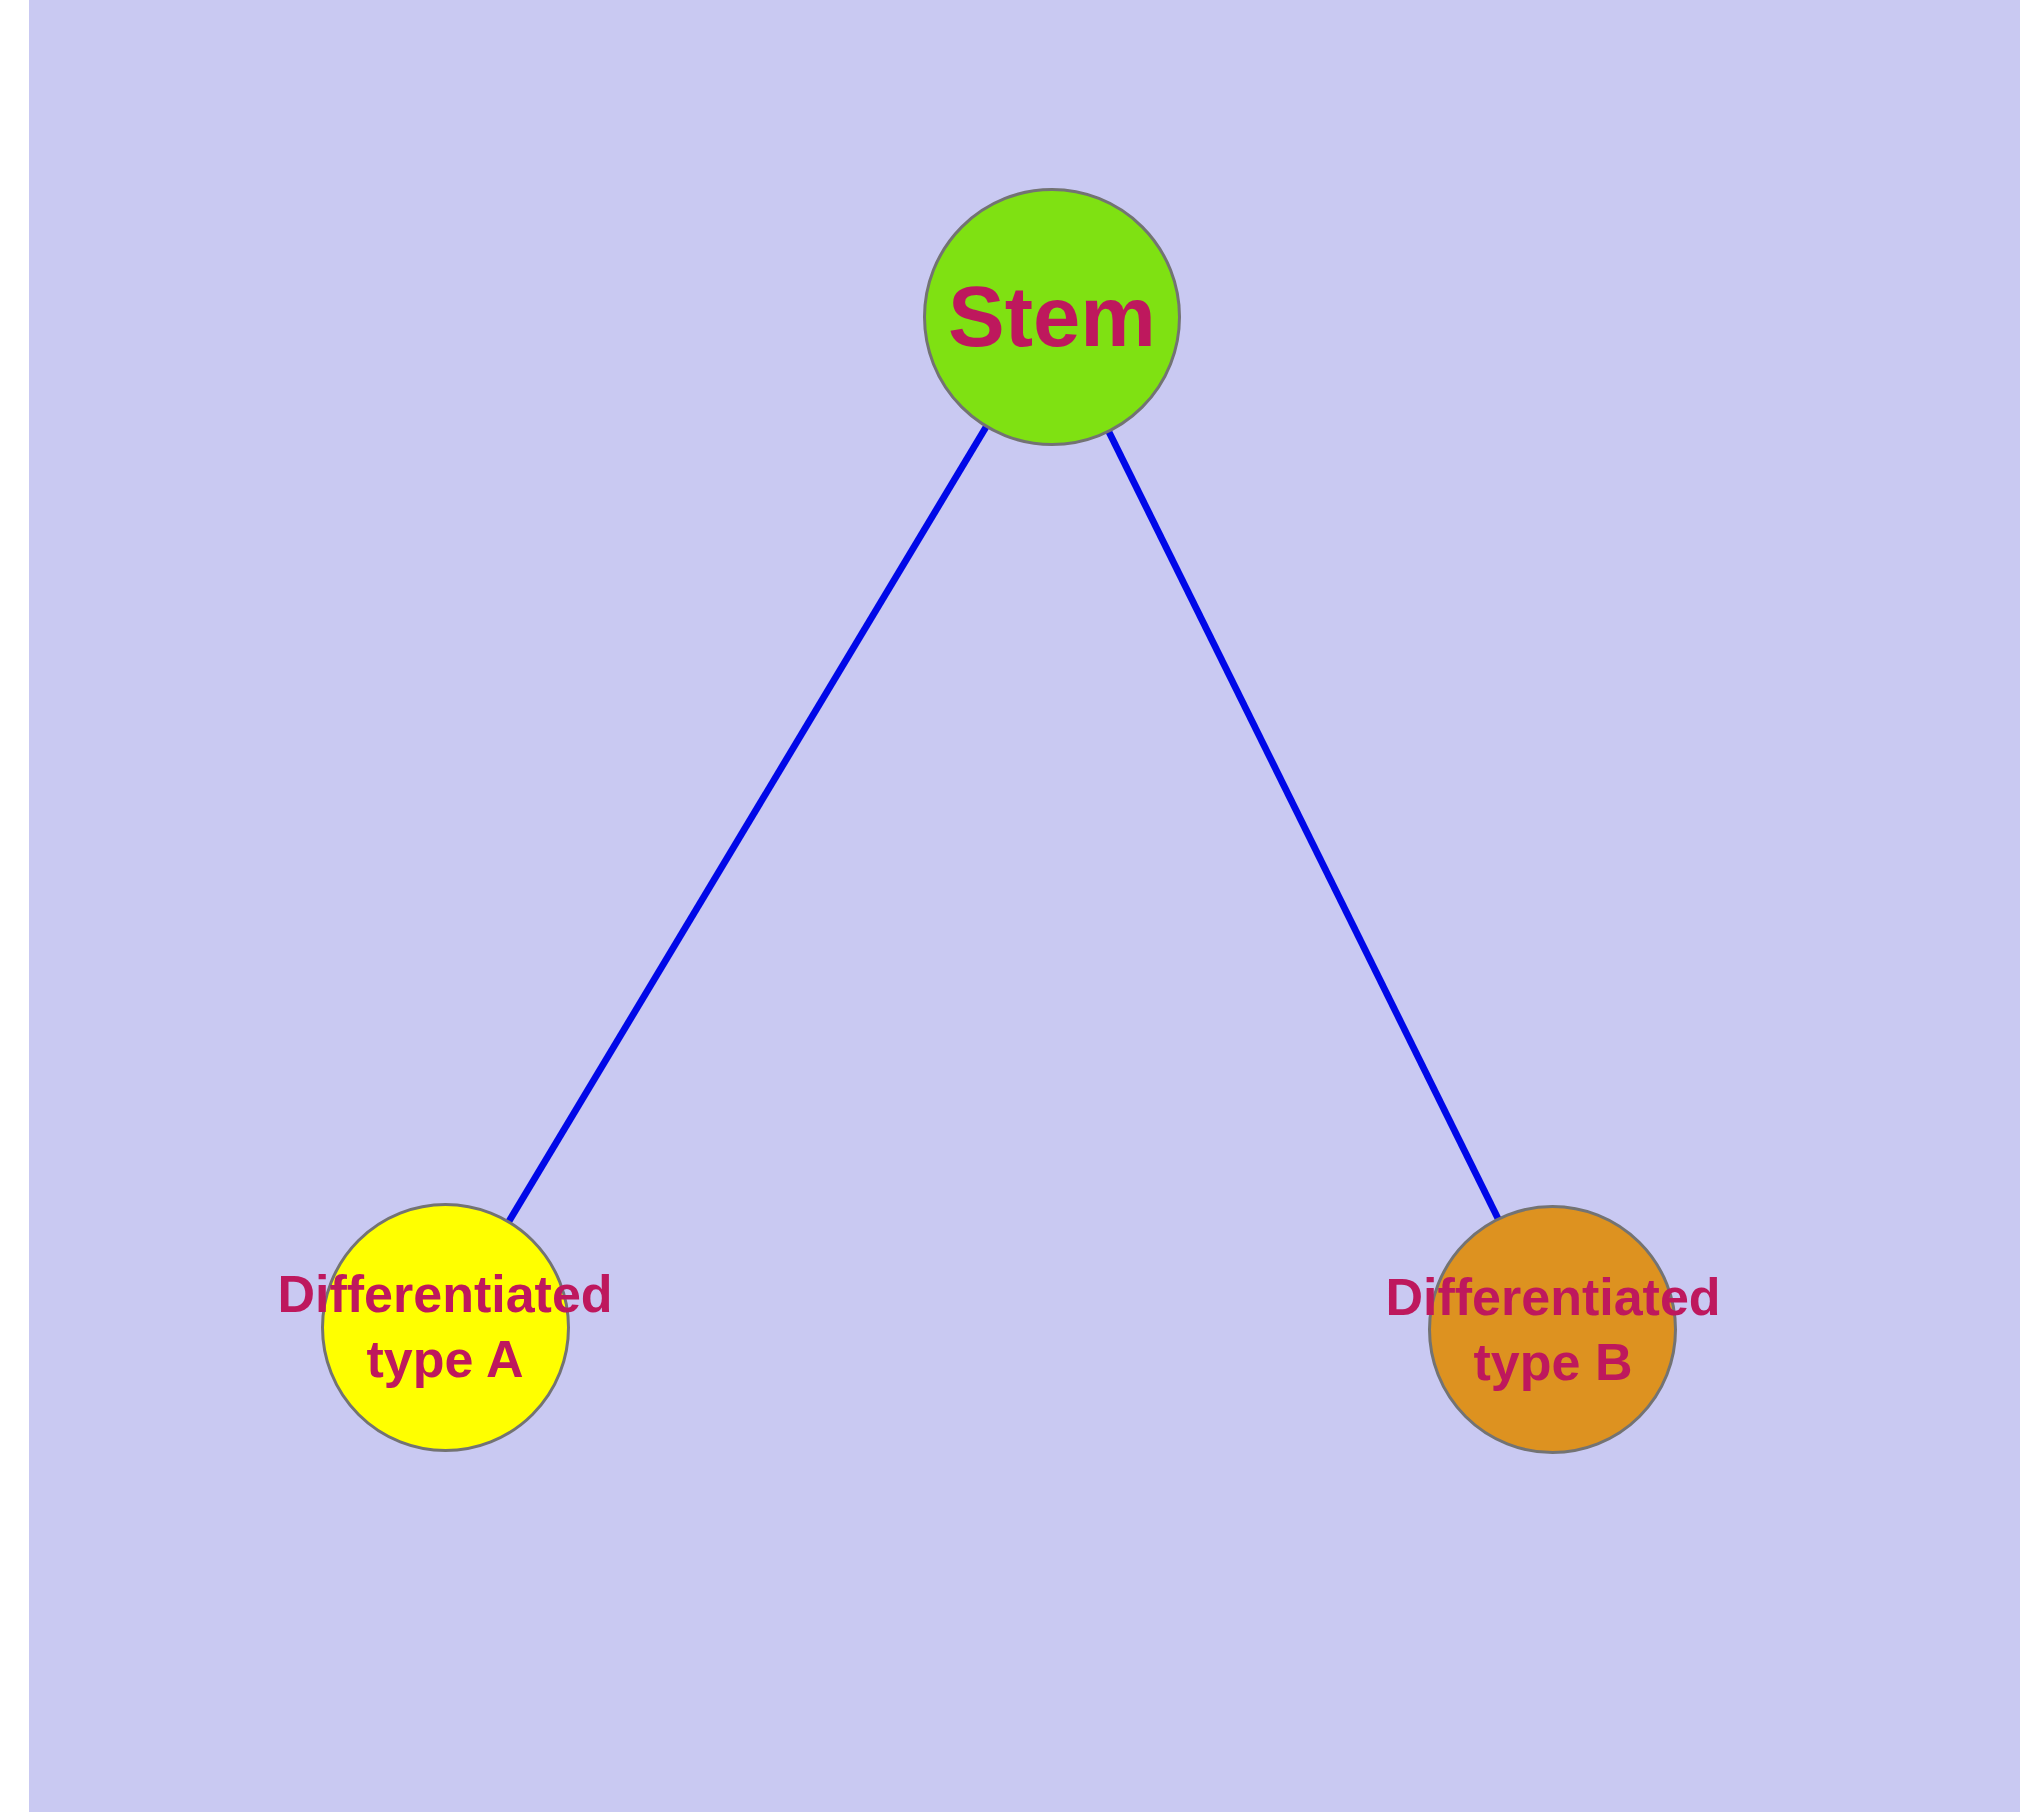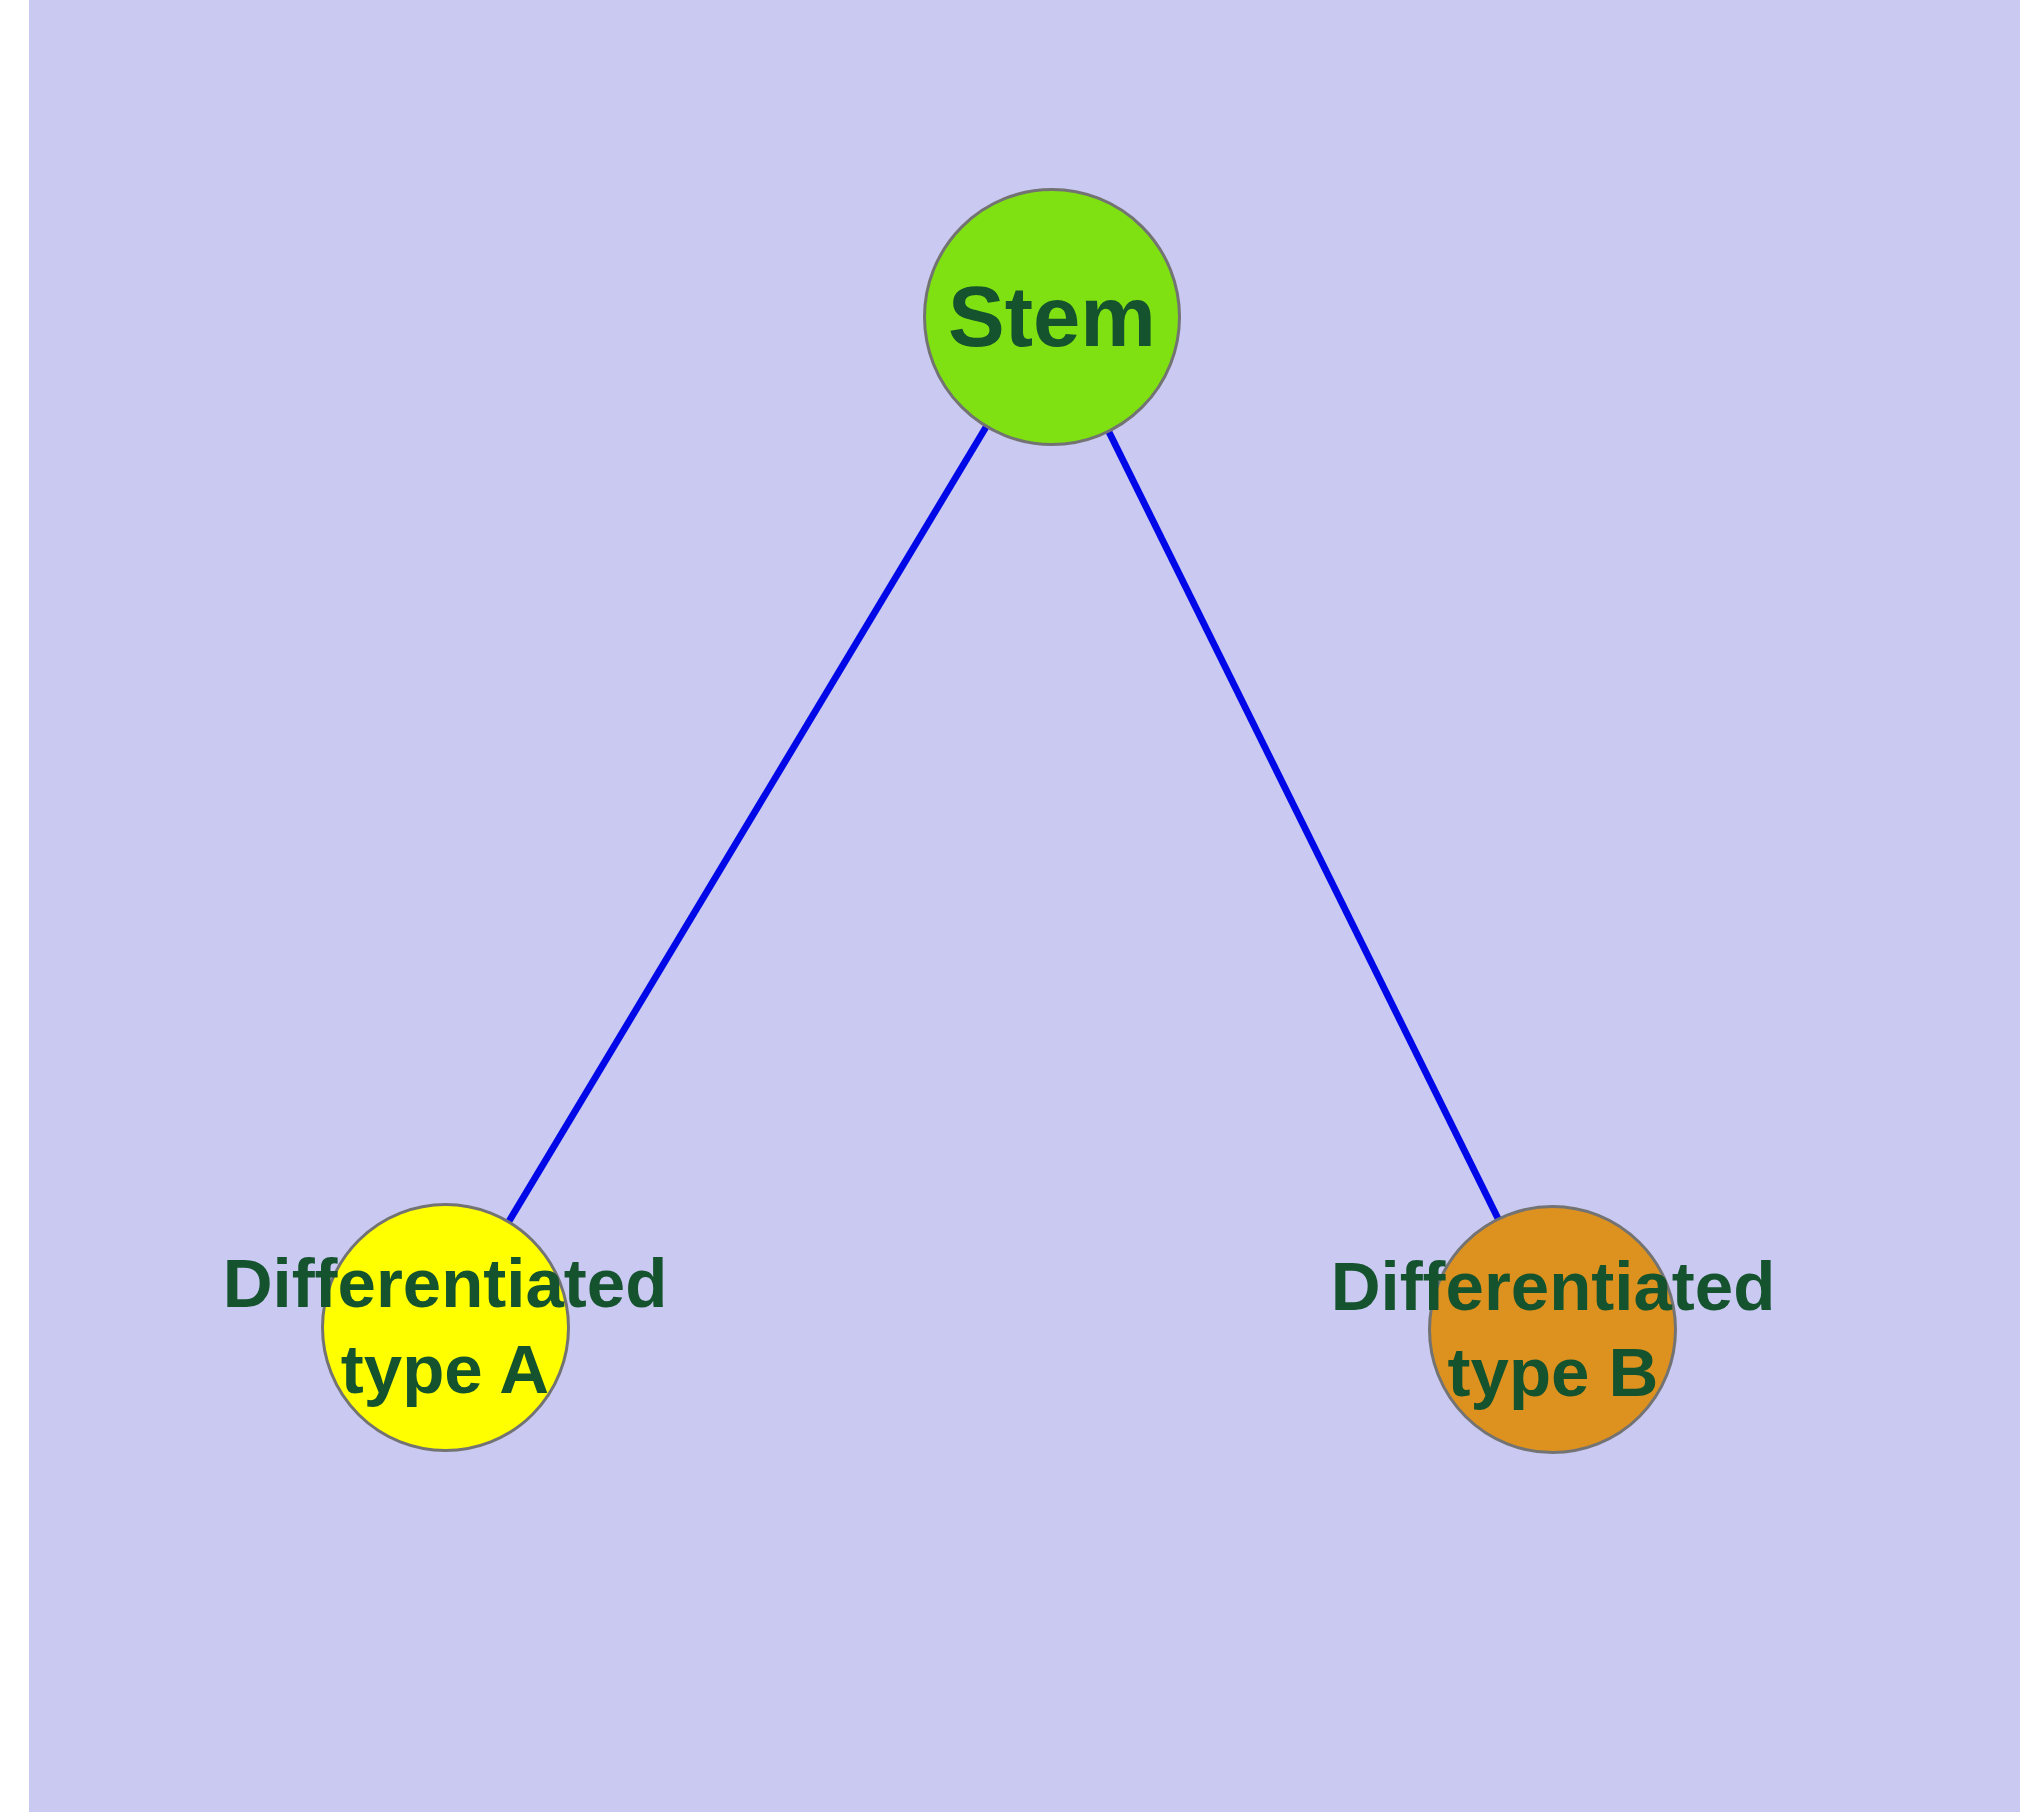--- a/index.html
+++ b/index.html
@@ -51,33 +51,33 @@
     width: 249px;
     height: 249px;
   }
   .node-circle.type-b {
     left: 1399px;
     top: 1205px;
     width: 249px;
     height: 249px;
   }
   .node-label {
-    color: #14532d;
+    color: #be185d;
     font-weight: bold;
     text-align: center;
     white-space: pre-line;
     line-height: 1.25;
   }
   .node-label.inside {
     font-size: 85px;
   }
   .node-label.overlay {
     position: absolute;
     width: 763px;
-    font-size: 69px;
+    font-size: 52px;
     transform: translate(-50%, -50%);
   }
   .node-label.label-a {
     left: 416px;
     top: 1327px;
   }
   .node-label.label-b {
     left: 1524px;
     top: 1330px;
   }

